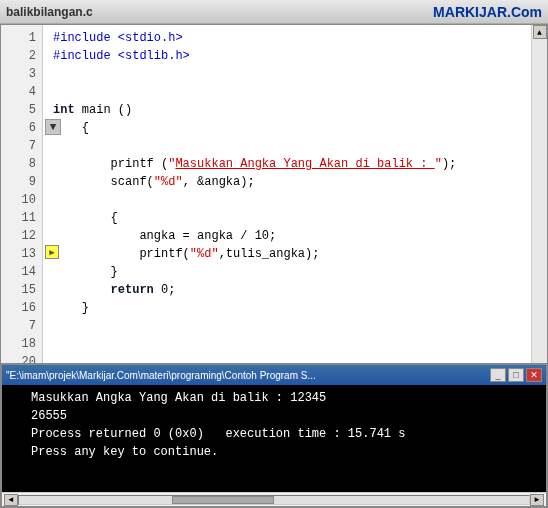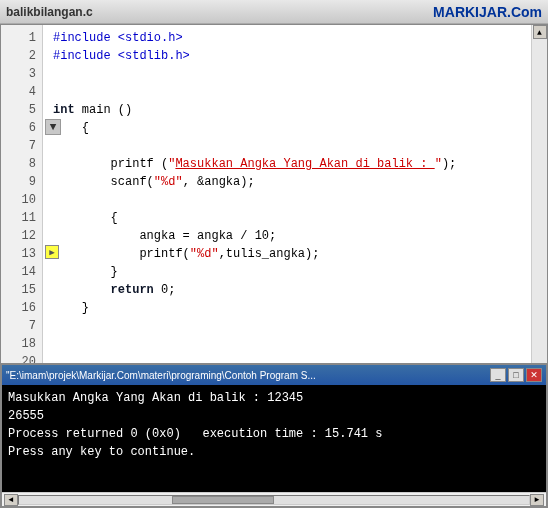--- a/index.html
+++ b/index.html
@@ -148,20 +148,21 @@
       background: #000000;
       color: #ffffff;
       padding: 4px 6px;
       font-size: 12px;
       font-family: 'Courier New', monospace;
       overflow: hidden;
     }
     .terminal-line {
       line-height: 18px;
       white-space: pre;
+      margin-left: 23px;
     }
 
     
     .terminal-scrollbar {
       height: 14px;
       background: #f0f0f0;
       border-top: 1px solid #ccc;
       display: flex;
       align-items: center;
       padding: 0 2px;

